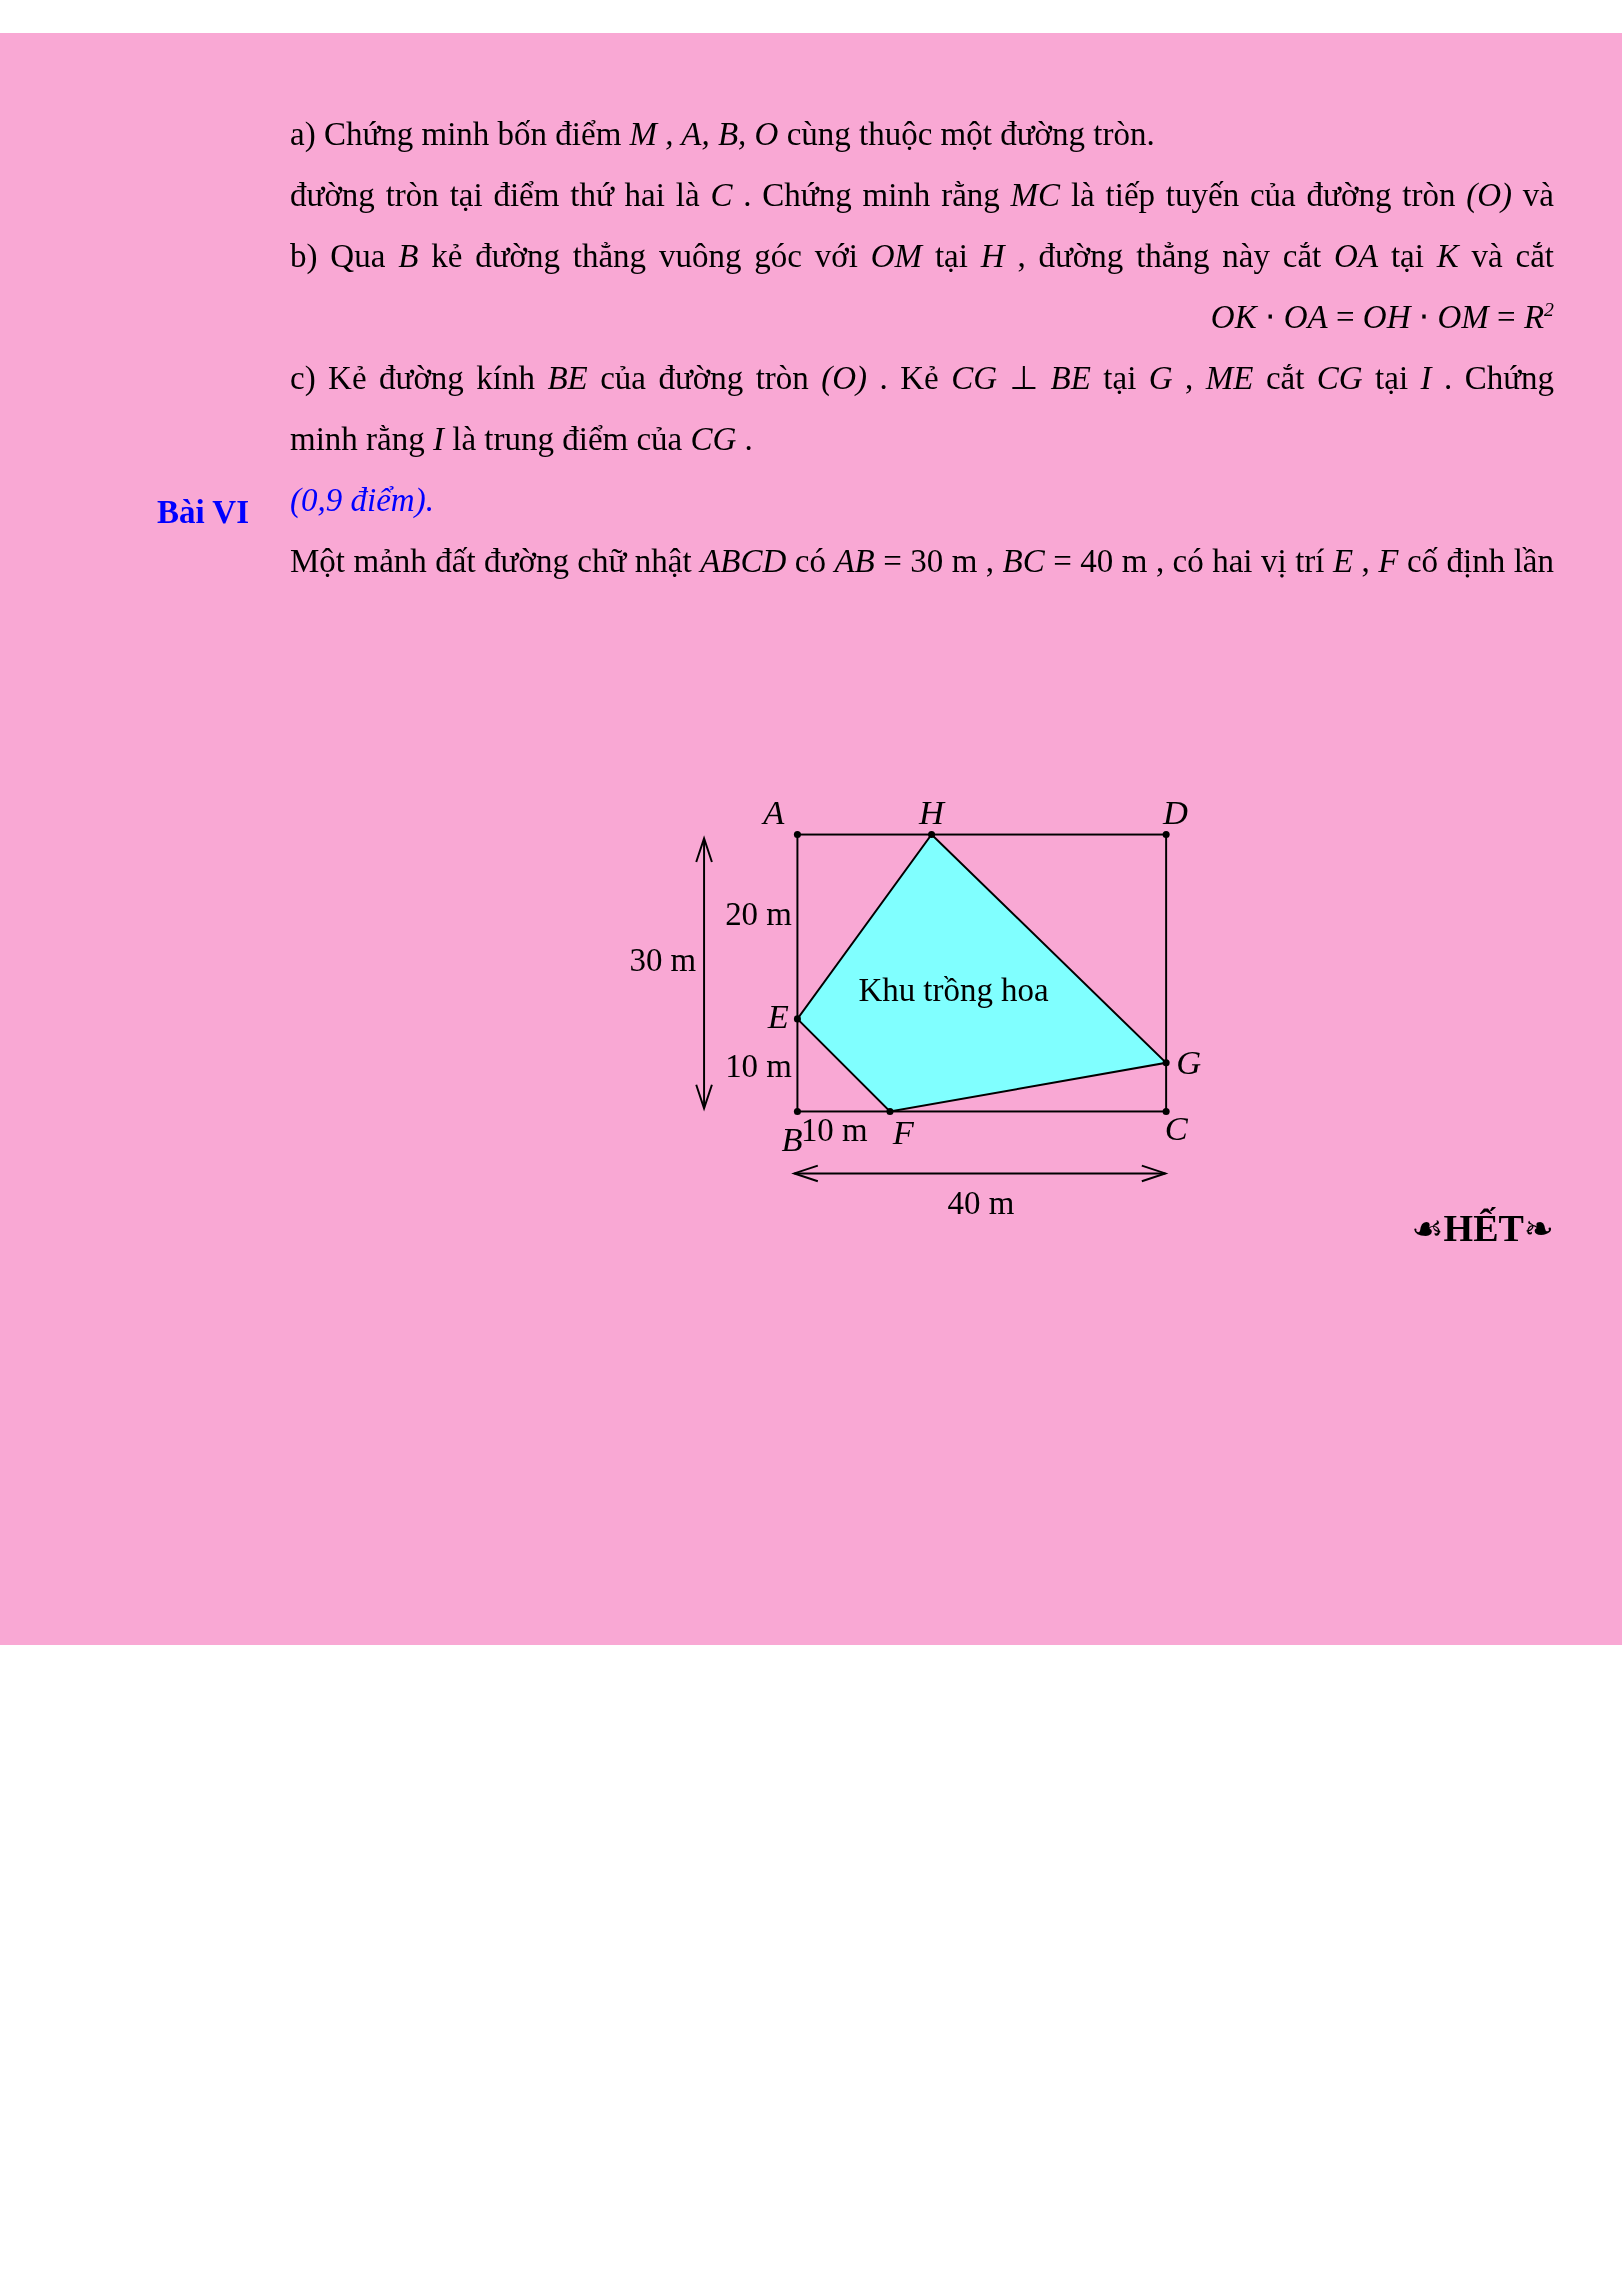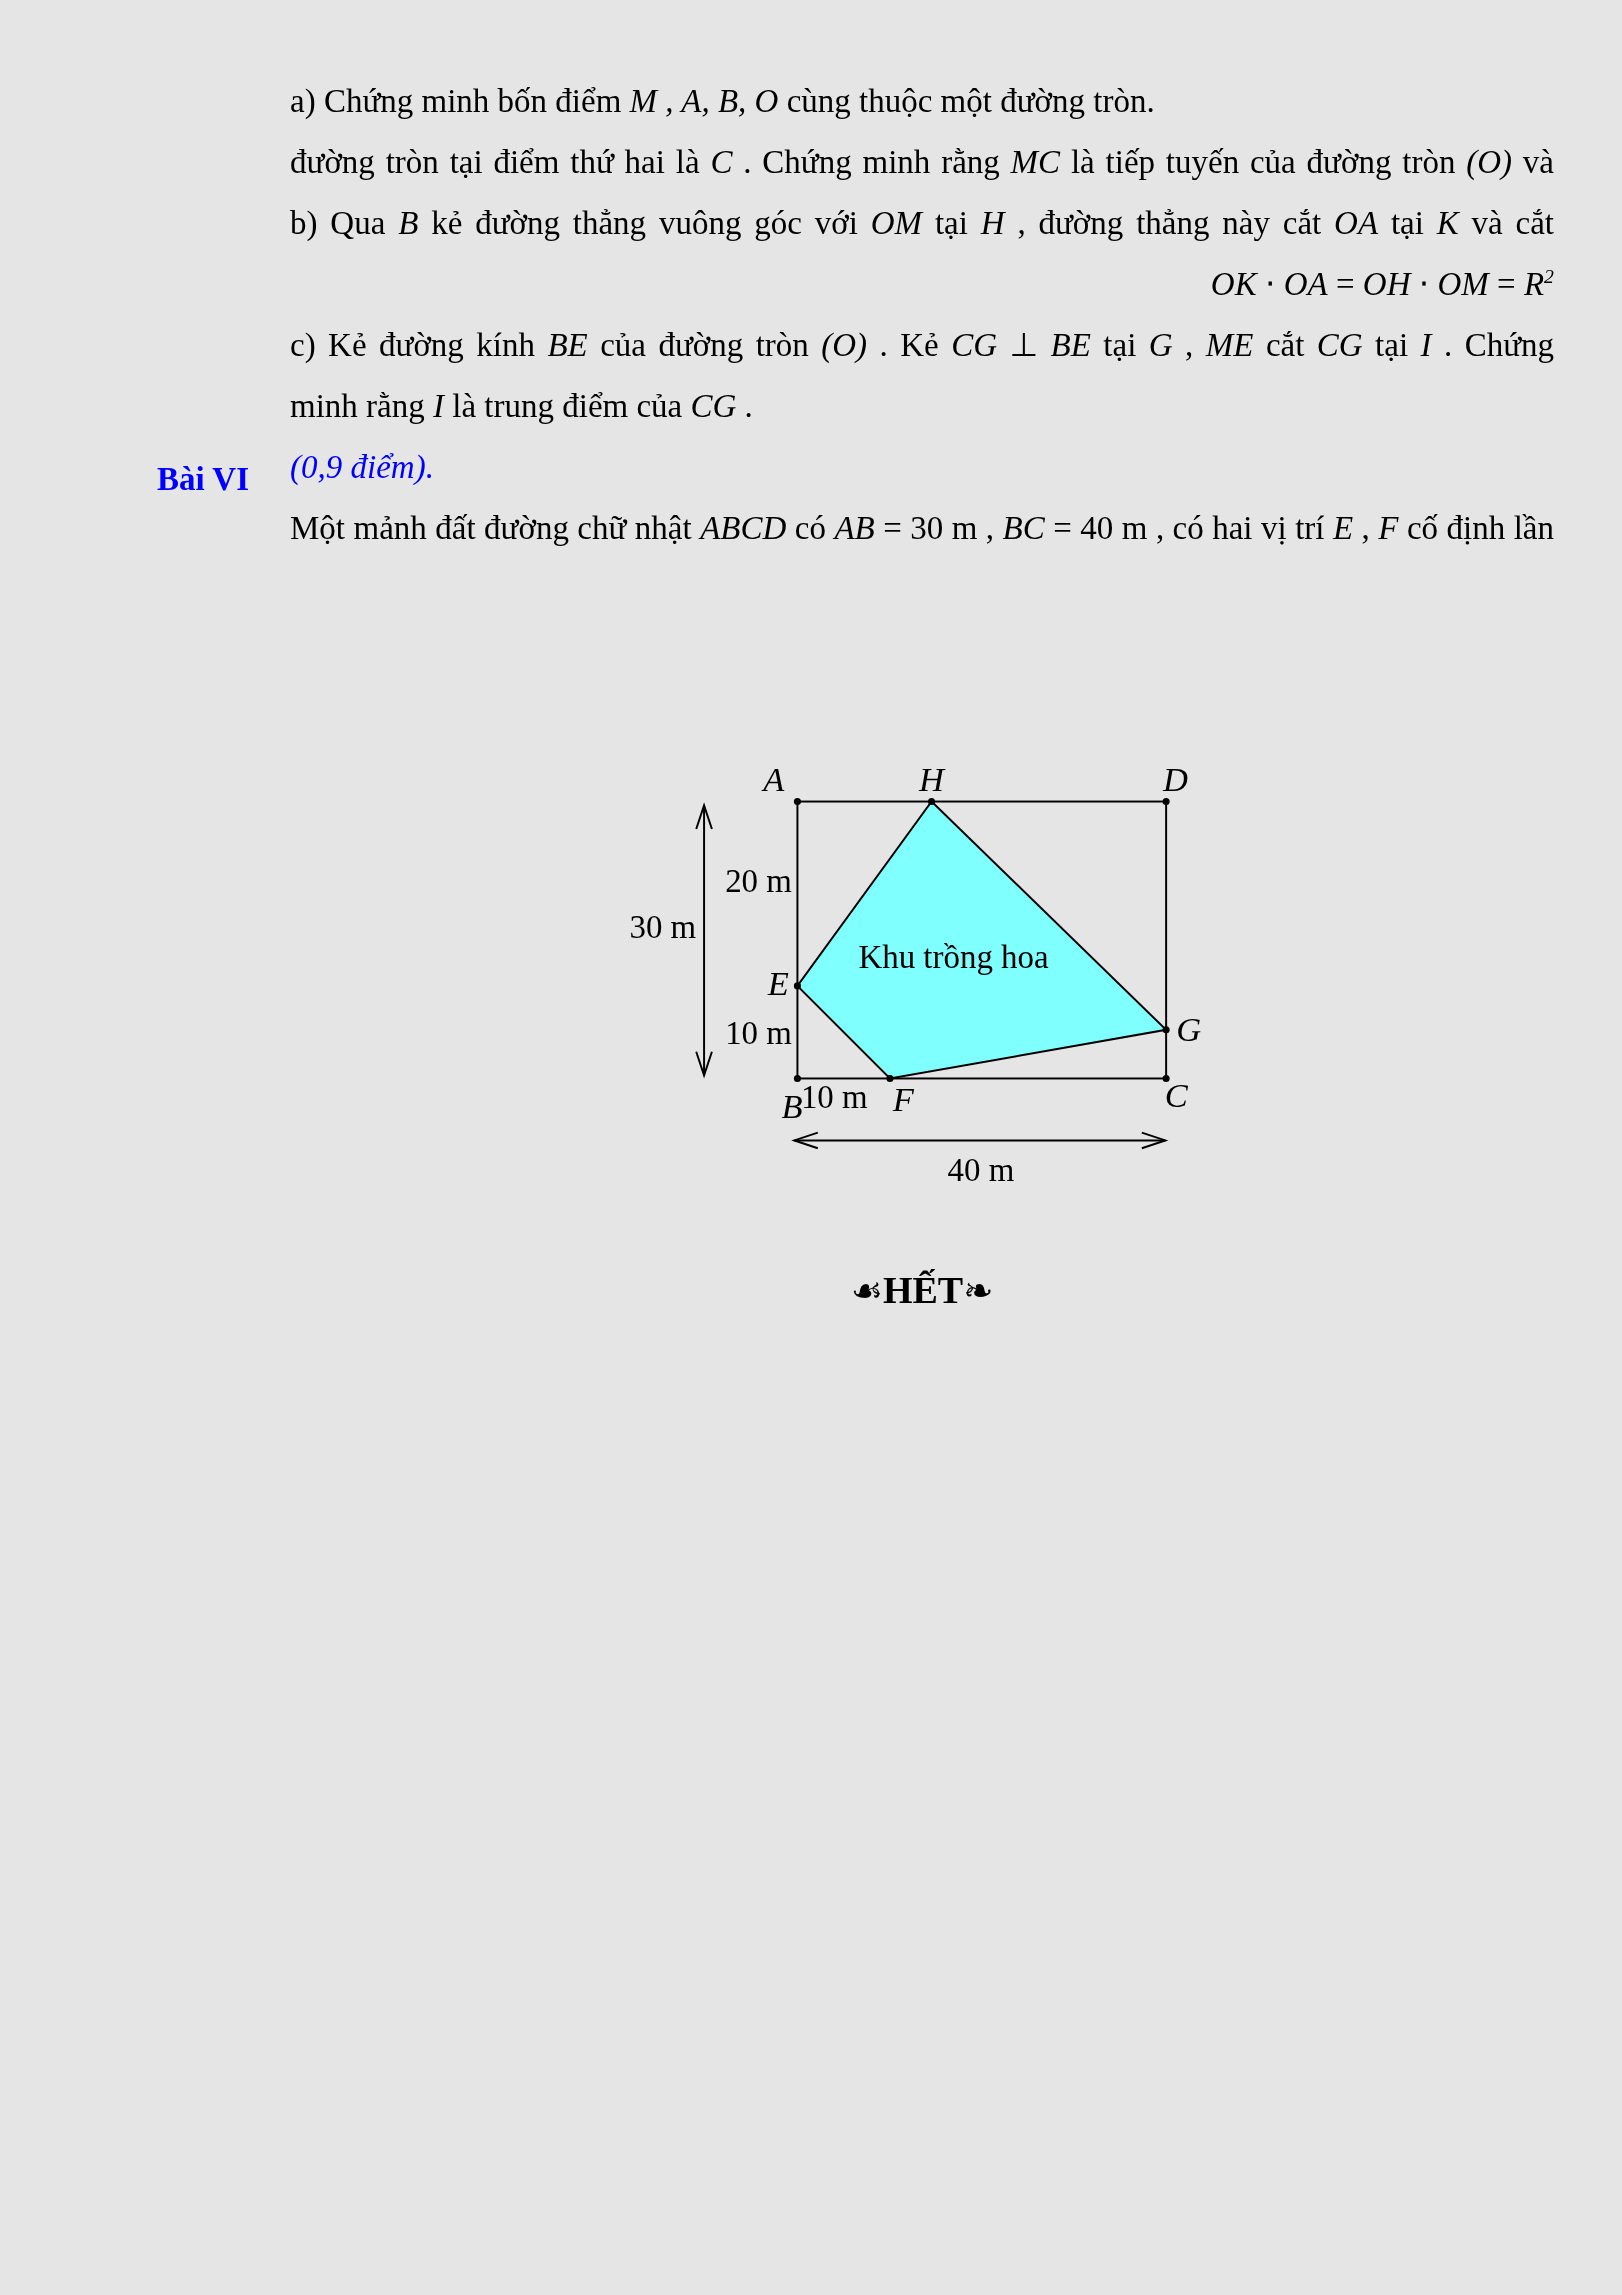--- a/index.html
+++ b/index.html
@@ -1,38 +1,38 @@
 <!DOCTYPE html>
 <html style="font-size:12.6px"><head>
 <meta charset="utf-8">
 <style>
   html,body { margin:0; padding:0; background:#ffffff; }
   .page {
-    position:relative; width:1623px; height:2295px; background:#e5e5e5;
-    font-family:"Liberation Serif", serif; color:#000000; overflow:hidden;
+    position:relative; width:1623px; height:1612px; background:#f9a8d4;
+    font-family:"Liberation Serif", serif; color:#000000; overflow:hidden;margin-top:33px;
   }
   .textcol {
     position:absolute; left:290px; top:71px; width:1264px;
     font-size:33px;
   }
   .line { position:relative; height:61px; line-height:61px; white-space:nowrap; text-align:left; }
   .line.just { white-space:normal; text-align:justify; text-align-last:justify; }
   .it  { font-style:italic; }
   .sup { font-style:italic; font-size:0.6em; vertical-align:super; line-height:0; }
   .indent { padding-left:7.9px;text-align:right; }
   .bai-label {
     position:absolute; left:-133px; top:12px; color:#0000FF; font-weight:bold;
   }
   .bai-points { color:#0000FF; font-style:italic; }
   .fig { position:absolute; left:624px; top:738px; }
   .fig text { font-family:"Liberation Serif", serif; font-size:42px; }
   .fig text.pt { font-style:italic; font-size:44px; }
   .footer-het {
-    position:absolute; left:290px; top:1268px; width:1264px;
-    text-align:center; font-size:38px; font-weight:bold;
+    position:absolute; left:290px; top:1173px; width:1264px;
+    text-align:right; font-size:38px; font-weight:bold;
   }
   .footer-het .orn { font-family:"DejaVu Sans", sans-serif; font-weight:normal; font-size:36px; }
 </style>
 </head>
 <body>
 
 <div class="page">
 
   <div class="textcol">
     <div class="line"><span>a) Chứng minh bốn điểm </span><span class="it">M , A, B, O</span><span> cùng thuộc một đường tròn.</span></div>

